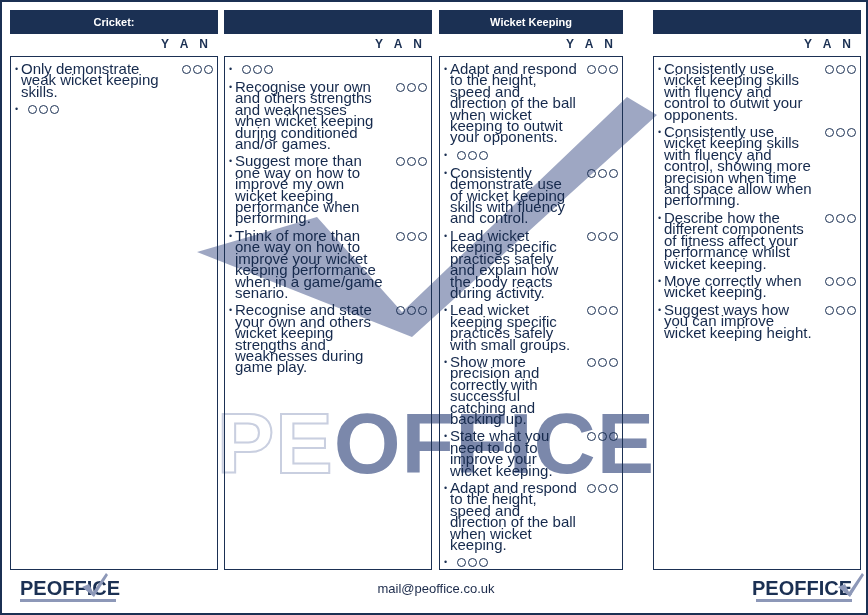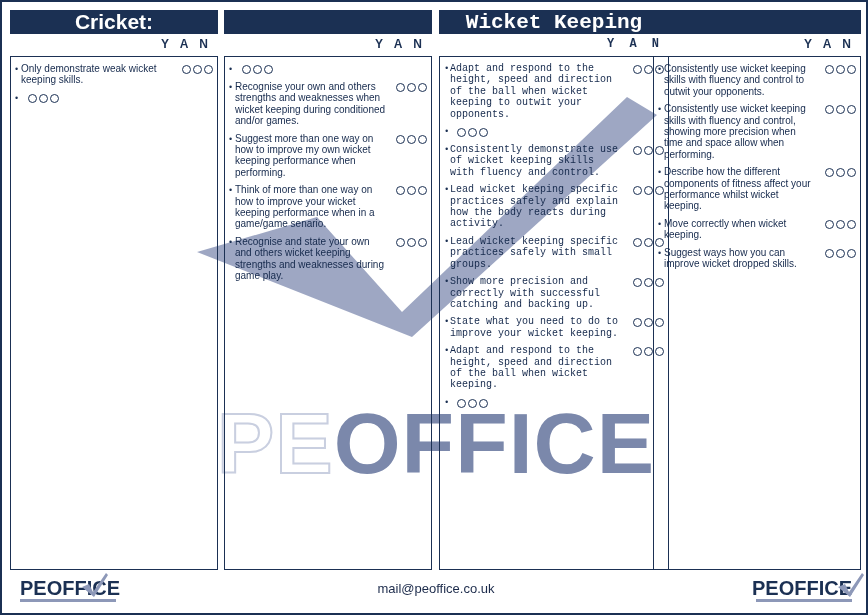--- a/index.html
+++ b/index.html
@@ -70,28 +70,28 @@
     z-index: 2;
   }
 
   .col {
     position: absolute;
     top: 8px;
     height: 560px;
   }
   .col-1 { left: 8px;   width: 208px; }
   .col-2 { left: 222px; width: 208px; }
-  .col-3 { left: 437px; width: 230px; font-family: Liberation Mono, monospace; }
+  .col-3 { left: 437px; width: 184px; }
   .col-4 { left: 651px; width: 208px; }
 
   .col-title {
     height: 24px;
     background: #1b3053;
     color: #ffffff;
-    font-size: 21px;
+    font-size: 11px;
     font-weight: bold;
     display: flex;
     align-items: center;
     justify-content: center;
     border: 1px solid #1b3053;
     box-sizing: border-box;
   }
   .col-title.blank { color: #1b3053; }
 
   .yan-row {
@@ -129,21 +129,21 @@
   .bullet {
     width: 6px;
     flex: 0 0 6px;
     font-size: 9px;
     line-height: 11px;
     color: #1b3053;
     padding-top: 1px;
   }
   .item-text {
     flex: 1 1 auto;
-    font-size: 10px;
+    font-size: 15px;
     line-height: 11.4px;
     color: #15294c;
     padding-right: 3px;
   }
   .circles {
     flex: 0 0 38px;
     display: flex;
     gap: 2px;
     padding-top: 2px;
     justify-content: flex-end;
@@ -447,21 +447,21 @@
           <span class="item-text">Move correctly when wicket keeping.</span>
           <span class="circles">
             <span class="circ"></span>
             <span class="circ"></span>
             <span class="circ"></span>
           </span>
         </div>
 
         <div class="item">
           <span class="bullet">•</span>
-          <span class="item-text">Suggest ways how you can improve wicket dropped skills.</span>
+          <span class="item-text">Suggest ways how you can improve wicket keeping height.</span>
           <span class="circles">
             <span class="circ"></span>
             <span class="circ"></span>
             <span class="circ"></span>
           </span>
         </div>
 
       </div>
     </div>
 

